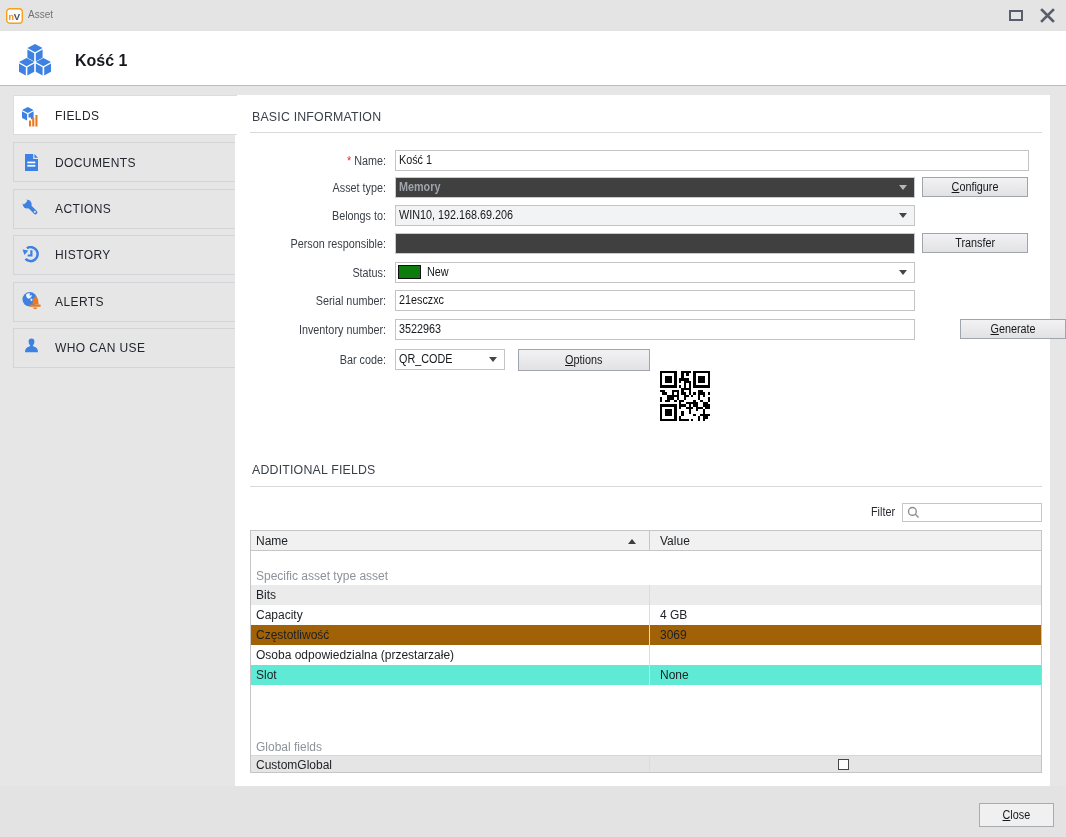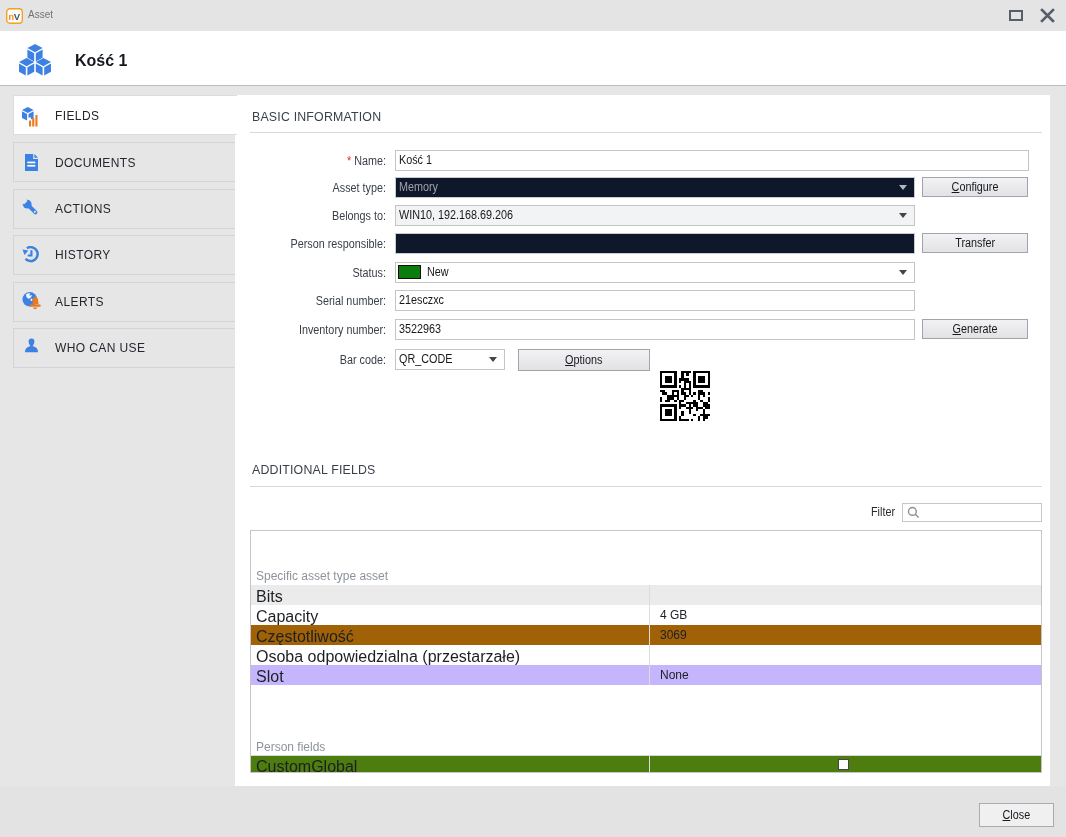--- a/index.html
+++ b/index.html
@@ -14,29 +14,29 @@
 .tab{left:13px;width:223px;height:40px;background:#e6e6e7;border:1px solid #d4d4d8;}
 .tab.sel{background:#fff;border-color:#dcdcdc;border-right:none;width:224px;z-index:3;}
 .tabtxt{left:55px;font-size:12px;letter-spacing:.4px;color:#23272d;z-index:5;}
 
 #panel{left:235px;top:95px;width:815px;height:691px;background:#fff;}
 .sechead{font-size:13px;color:#3a4149;letter-spacing:.2px;transform:scaleX(.95);transform-origin:0 50%;}
 .hr{height:1px;background:#d9d9d9;}
 
 .flabel{font-size:12px;color:#393f46;text-align:right;width:150px;transform:scaleX(.9);transform-origin:100% 50%;}
 .finput{height:21px;border:1px solid #c4c4c4;background:#fff;font-size:12px;color:#15181b;line-height:19px;padding-left:3px;white-space:nowrap;overflow:hidden;}
-.fdis{background:#0f172a;border-color:#c9cbd2;color:#9fa3ab;}
+.fdis{background:#404040;border-color:#c9cbd2;color:#9fa3ab;font-weight:bold;}
 .fdrop{background:#f2f3f5;}
 .arr{width:0;height:0;border-left:4.5px solid transparent;border-right:4.5px solid transparent;border-top:5px solid #41464c;}
 .arr.dis{border-top-color:#b3b6bd;}
 .btn{border:1px solid #a0a4ab;background:linear-gradient(#f2f2f4,#e2e2e5);font-size:12px;color:#16191d;text-align:center;}
 .grp{font-size:12px;color:#8d939b;}
 .tx{display:inline-block;transform:scaleX(.9);transform-origin:0 50%;}
 .txc{display:inline-block;transform:scaleX(.9);transform-origin:50% 50%;}
-.rcell{position:absolute;left:5px;top:3px;font-size:16px;color:#1c1f23;white-space:nowrap;}
+.rcell{position:absolute;left:5px;top:3px;font-size:12px;color:#1c1f23;white-space:nowrap;}
 .rval{position:absolute;left:409px;top:3px;font-size:12px;color:#1c1f23;}
 .rvl{position:absolute;left:398px;top:0;width:1px;height:100%;background:#dcdcdc;}
 </style></head>
 <body>
 <div class="abs" id="titlebar"></div>
 <div class="abs" id="titletext">Asset</div>
 <div class="abs" id="header"></div>
 <div class="abs" id="htitle">Kość 1</div>
 
 <svg class="abs" style="left:6px;top:8px" width="17" height="16" viewBox="0 0 17 16">
@@ -128,64 +128,70 @@
 <div class="abs finput fdis" style="left:395px;top:233px;width:520px"></div>
 <div class="abs btn" style="left:922px;top:233px;width:106px;height:20px;line-height:18px"><span class="txc">Transfer</span></div>
 <div class="abs flabel" style="left:236px;top:266px">Status:</div>
 <div class="abs finput" style="left:395px;top:262px;width:520px;padding-left:31px"><span class="tx">New</span></div>
 <div class="abs" style="left:398px;top:265px;width:23px;height:14px;background:#0c7c0c;border:1.5px solid #101010"></div>
 <div class="abs arr" style="left:899px;top:270px"></div>
 <div class="abs flabel" style="left:236px;top:294px">Serial number:</div>
 <div class="abs finput" style="left:395px;top:290px;width:520px"><span class="tx">21esczxc</span></div>
 <div class="abs flabel" style="left:236px;top:323px">Inventory number:</div>
 <div class="abs finput" style="left:395px;top:319px;width:520px"><span class="tx">3522963</span></div>
-<div class="abs btn" style="left:922px;top:319px;width:106px;height:20px;line-height:18px"><span class="txc"><u>G</u>enerate</span></div>
+<div class="abs btn" style="left:960px;top:319px;width:106px;height:20px;line-height:18px"><span class="txc"><u>G</u>enerate</span></div>
 <div class="abs flabel" style="left:236px;top:353px">Bar code:</div>
 <div class="abs finput" style="left:395px;top:349px;width:110px"><span class="tx">QR_CODE</span></div>
 <div class="abs arr" style="left:489px;top:357px"></div>
 <div class="abs btn" style="left:518px;top:349px;width:132px;height:22px;line-height:20px"><span class="txc"><u>O</u>ptions</span></div>
 <svg class="abs" style="left:660px;top:371px" width="50" height="50" viewBox="0 0 21 21" shape-rendering="crispEdges">
  <path fill="#000" d="M0 0h7v1h-7zM9 0h4v1h-4zM14 0h7v1h-7zM0 1h1v1h-1zM6 1h1v1h-1zM9 1h1v1h-1zM11 1h1v1h-1zM14 1h1v1h-1zM20 1h1v1h-1zM0 2h1v1h-1zM2 2h3v1h-3zM6 2h1v1h-1zM9 2h1v1h-1zM14 2h1v1h-1zM16 2h3v1h-3zM20 2h1v1h-1zM0 3h1v1h-1zM2 3h3v1h-3zM6 3h1v1h-1zM8 3h4v1h-4zM14 3h1v1h-1zM16 3h3v1h-3zM20 3h1v1h-1zM0 4h1v1h-1zM2 4h3v1h-3zM6 4h1v1h-1zM8 4h1v1h-1zM10 4h3v1h-3zM14 4h1v1h-1zM16 4h3v1h-3zM20 4h1v1h-1zM0 5h1v1h-1zM6 5h1v1h-1zM10 5h1v1h-1zM12 5h1v1h-1zM14 5h1v1h-1zM20 5h1v1h-1zM0 6h7v1h-7zM8 6h1v1h-1zM10 6h1v1h-1zM12 6h1v1h-1zM14 6h7v1h-7zM9 7h4v1h-4zM0 8h2v1h-2zM5 8h3v1h-3zM9 8h1v1h-1zM12 8h1v1h-1zM16 8h2v1h-2zM1 9h2v1h-2zM5 9h1v1h-1zM7 9h1v1h-1zM9 9h2v1h-2zM12 9h1v1h-1zM14 9h1v1h-1zM16 9h3v1h-3zM20 9h1v1h-1zM3 10h5v1h-5zM10 10h2v1h-2zM13 10h1v1h-1zM16 10h1v1h-1zM18 10h1v1h-1zM0 11h1v1h-1zM3 11h3v1h-3zM7 11h1v1h-1zM10 11h1v1h-1zM16 11h1v1h-1zM20 11h1v1h-1zM0 12h1v1h-1zM2 12h2v1h-2zM6 12h1v1h-1zM8 12h2v1h-2zM14 12h1v1h-1zM17 12h1v1h-1zM20 12h1v1h-1zM8 13h1v1h-1zM11 13h5v1h-5zM18 13h2v1h-2zM0 14h7v1h-7zM8 14h3v1h-3zM12 14h1v1h-1zM14 14h2v1h-2zM18 14h3v1h-3zM0 15h1v1h-1zM6 15h1v1h-1zM8 15h1v1h-1zM11 15h3v1h-3zM15 15h3v1h-3zM19 15h2v1h-2zM0 16h1v1h-1zM2 16h3v1h-3zM6 16h1v1h-1zM12 16h1v1h-1zM15 16h1v1h-1zM18 16h1v1h-1zM0 17h1v1h-1zM2 17h3v1h-3zM6 17h1v1h-1zM9 17h1v1h-1zM12 17h1v1h-1zM18 17h1v1h-1zM0 18h1v1h-1zM2 18h3v1h-3zM6 18h1v1h-1zM9 18h1v1h-1zM14 18h1v1h-1zM17 18h4v1h-4zM0 19h1v1h-1zM6 19h1v1h-1zM8 19h1v1h-1zM16 19h1v1h-1zM18 19h2v1h-2zM0 20h7v1h-7zM8 20h4v1h-4zM13 20h1v1h-1zM16 20h1v1h-1zM18 20h1v1h-1z"></path>
 </svg>
 
 <div class="abs sechead" style="left:252px;top:462px">ADDITIONAL FIELDS</div>
 <div class="abs hr" style="left:250px;top:486px;width:792px"></div>
 <div class="abs" style="left:840px;top:505px;width:55px;text-align:right;font-size:12px;color:#26292e;transform:scaleX(.9);transform-origin:100% 50%">Filter</div>
 <div class="abs" style="left:902px;top:503px;width:140px;height:19px;border:1px solid #c6c6c6;background:#fff"></div>
 <svg class="abs" style="left:907px;top:506px" width="13" height="13" viewBox="0 0 13 13">
  <circle cx="5.4" cy="5.4" r="3.9" fill="none" stroke="#8a8f96" stroke-width="1.4"></circle>
  <path d="M8.3 8.3 L11.6 11.6" stroke="#8a8f96" stroke-width="1.4"></path>
 </svg>
 <div class="abs" style="left:250px;top:530px;width:792px;height:243px;border:1px solid #c5c5c5;background:#fff">
+ <div style="position:absolute;left:0;top:0;width:790px;height:20px;background:#f1f1f1;border-bottom:1px solid #c6c6c6;font-size:12px;color:#1c1f23">
+   <span style="position:absolute;left:5px;top:3px">Name</span>
+   <span style="position:absolute;left:409px;top:3px">Value</span>
+   <div style="position:absolute;left:398px;top:0;width:1px;height:20px;background:#c6c6c6"></div>
+   <div style="position:absolute;left:377px;top:8px;width:0;height:0;border-left:4.5px solid transparent;border-right:4.5px solid transparent;border-bottom:5px solid #3a3f45"></div>
+ </div>
  <div class="grp" style="position:absolute;left:5px;top:38px">Specific asset type asset</div>
  <div style="position:absolute;left:0;top:54px;width:790px;height:20px;background:#ebebeb">
       <span class="rcell">Bits</span>
       <i class="rvl"></i>
     </div>
  <div style="position:absolute;left:0;top:74px;width:790px;height:23px">
       <span class="rcell">Capacity</span>
       <span class="rval">4 GB</span>
       <i class="rvl"></i>
     </div>
  <div style="position:absolute;left:0;top:94px;width:790px;height:20px;background:#a16207">
       <span class="rcell">Częstotliwość</span>
       <span class="rval">3069</span>
       <i class="rvl"></i>
     </div>
  <div style="position:absolute;left:0;top:114px;width:790px;height:20px">
       <span class="rcell">Osoba odpowiedzialna (przestarzałe)</span>
       <i class="rvl"></i>
     </div>
- <div style="position:absolute;left:0;top:134px;width:790px;height:20px;background:#c4b5fd">
+ <div style="position:absolute;left:0;top:134px;width:790px;height:20px;background:#5eead4">
       <span class="rcell">Slot</span>
       <span class="rval">None</span>
       <i class="rvl"></i>
     </div>
- <div class="grp" style="position:absolute;left:5px;top:209px">Person fields</div>
- <div style="position:absolute;left:0;top:224px;width:790px;height:17px;background:#4d7c0f;border-top:1px solid #d7d7d7">
+ <div class="grp" style="position:absolute;left:5px;top:209px">Global fields</div>
+ <div style="position:absolute;left:0;top:224px;width:790px;height:17px;background:#e5e5e5;border-top:1px solid #d7d7d7">
       <span class="rcell" style="top:2px">CustomGlobal</span>
       <i class="rvl"></i>
    <div style="position:absolute;left:587px;top:3px;width:11px;height:11px;border:1.5px solid #43474c;background:#fdfdfd"></div>
  </div>
 </div>
 
 <div class="abs" style="left:0;top:786px;width:1066px;height:51px;background:#e3e3e4"></div>
 <div class="abs btn" style="left:979px;top:803px;width:75px;height:24px;line-height:22px;background:#f0f0f0;border-color:#a8abb0"><span class="txc"><u>C</u>lose</span></div>
 
 </body></html>

